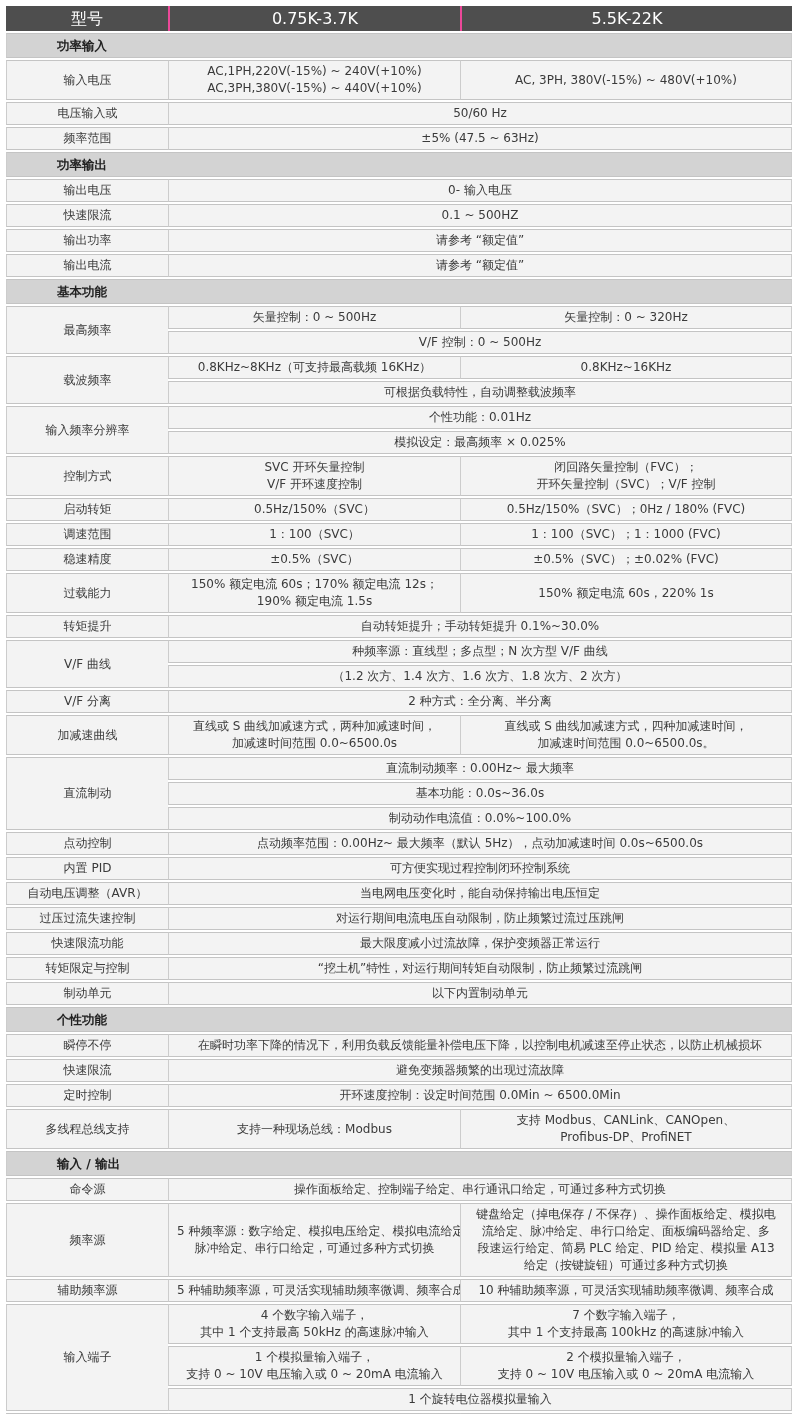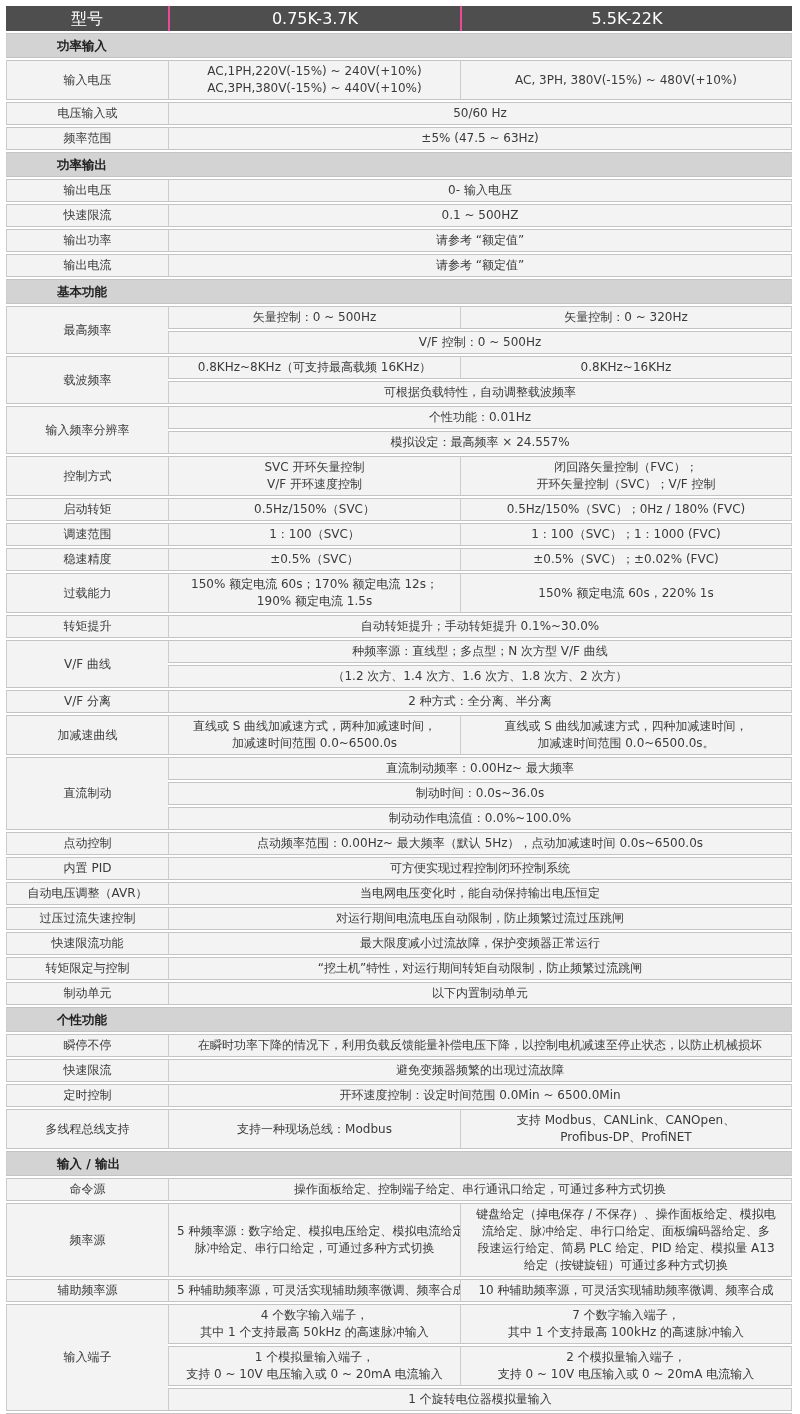--- a/index.html
+++ b/index.html
@@ -131,21 +131,21 @@
           </td>
         </tr>
         <tr>
           <td class="label" rowspan="2">输入频率分辨率</td>
           <td class="value" colspan="2">
             <div class="ln">个性功能：0.01Hz</div>
           </td>
         </tr>
         <tr>
           <td class="value" colspan="2">
-            <div class="ln">模拟设定：最高频率 × 24.557%</div>
+            <div class="ln">模拟设定：最高频率 × 0.025%</div>
           </td>
         </tr>
         <tr>
           <td class="label" rowspan="1">控制方式</td>
           <td class="value" colspan="1">
             <div class="ln">SVC 开环矢量控制</div>
             <div class="ln">V/F 开环速度控制</div>
           </td>
           <td class="value" colspan="1">
             <div class="ln">闭回路矢量控制（FVC）；</div>
@@ -224,21 +224,21 @@
           </td>
         </tr>
         <tr>
           <td class="label" rowspan="3">直流制动</td>
           <td class="value" colspan="2">
             <div class="ln">直流制动频率：0.00Hz~ 最大频率</div>
           </td>
         </tr>
         <tr>
           <td class="value" colspan="2">
-            <div class="ln">制动时间：0.0s~36.0s</div>
+            <div class="ln">基本功能：0.0s~36.0s</div>
           </td>
         </tr>
         <tr>
           <td class="value" colspan="2">
             <div class="ln">制动动作电流值：0.0%~100.0%</div>
           </td>
         </tr>
         <tr>
           <td class="label" rowspan="1">点动控制</td>
           <td class="value" colspan="2">

